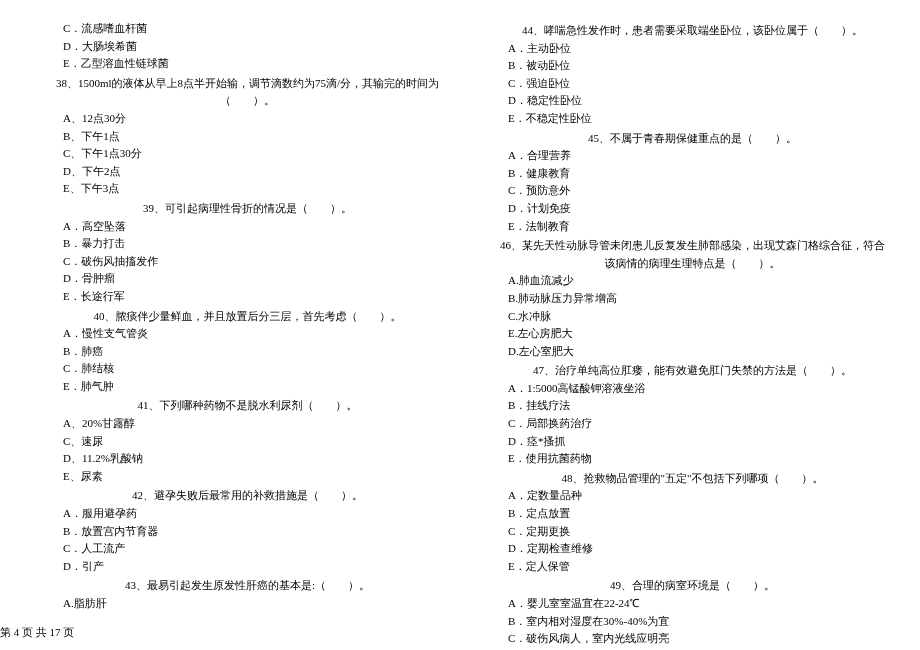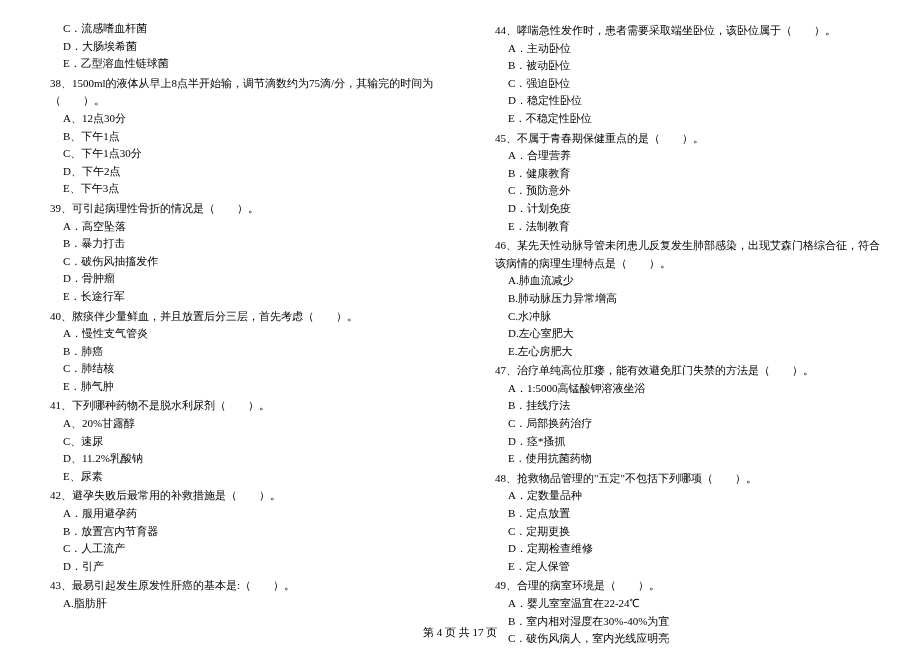--- a/index.html
+++ b/index.html
@@ -18,30 +18,31 @@
       display: flex;
       padding: 20px 30px 10px 30px;
       gap: 30px;
     }
     .column {
       flex: 1;
     }
     .question-stem {
       margin-left: 20px;
       margin-top: 2px;
+      text-align: center;
     }
     .option {
       margin-left: 33px;
     }
     .page-footer {
       position: absolute;
       bottom: 8px;
       left: 0;
       width: 100%;
-      text-align: center;
+      text-align: left;
       font-size: 11px;
     }
   </style>
 </head>
 <body>
 
 <div class="content">
   <div class="column">
     <div class="option">C．流感嗜血杆菌</div>
     <div class="option">D．大肠埃希菌</div>
@@ -96,22 +97,22 @@
     <div class="option">A．合理营养</div>
     <div class="option">B．健康教育</div>
     <div class="option">C．预防意外</div>
     <div class="option">D．计划免疫</div>
     <div class="option">E．法制教育</div>
 
     <div class="question-stem">46、某先天性动脉导管未闭患儿反复发生肺部感染，出现艾森门格综合征，符合该病情的病理生理特点是（　　）。</div>
     <div class="option">A.肺血流减少</div>
     <div class="option">B.肺动脉压力异常增高</div>
     <div class="option">C.水冲脉</div>
+    <div class="option">E.左心房肥大</div>
     <div class="option">D.左心室肥大</div>
-    <div class="option">E.左心房肥大</div>
 
     <div class="question-stem">47、治疗单纯高位肛瘘，能有效避免肛门失禁的方法是（　　）。</div>
     <div class="option">A．1:5000高锰酸钾溶液坐浴</div>
     <div class="option">B．挂线疗法</div>
     <div class="option">C．局部换药治疗</div>
     <div class="option">D．痉*搔抓</div>
     <div class="option">E．使用抗菌药物</div>
 
     <div class="question-stem">48、抢救物品管理的"五定"不包括下列哪项（　　）。</div>
     <div class="option">A．定数量品种</div>

